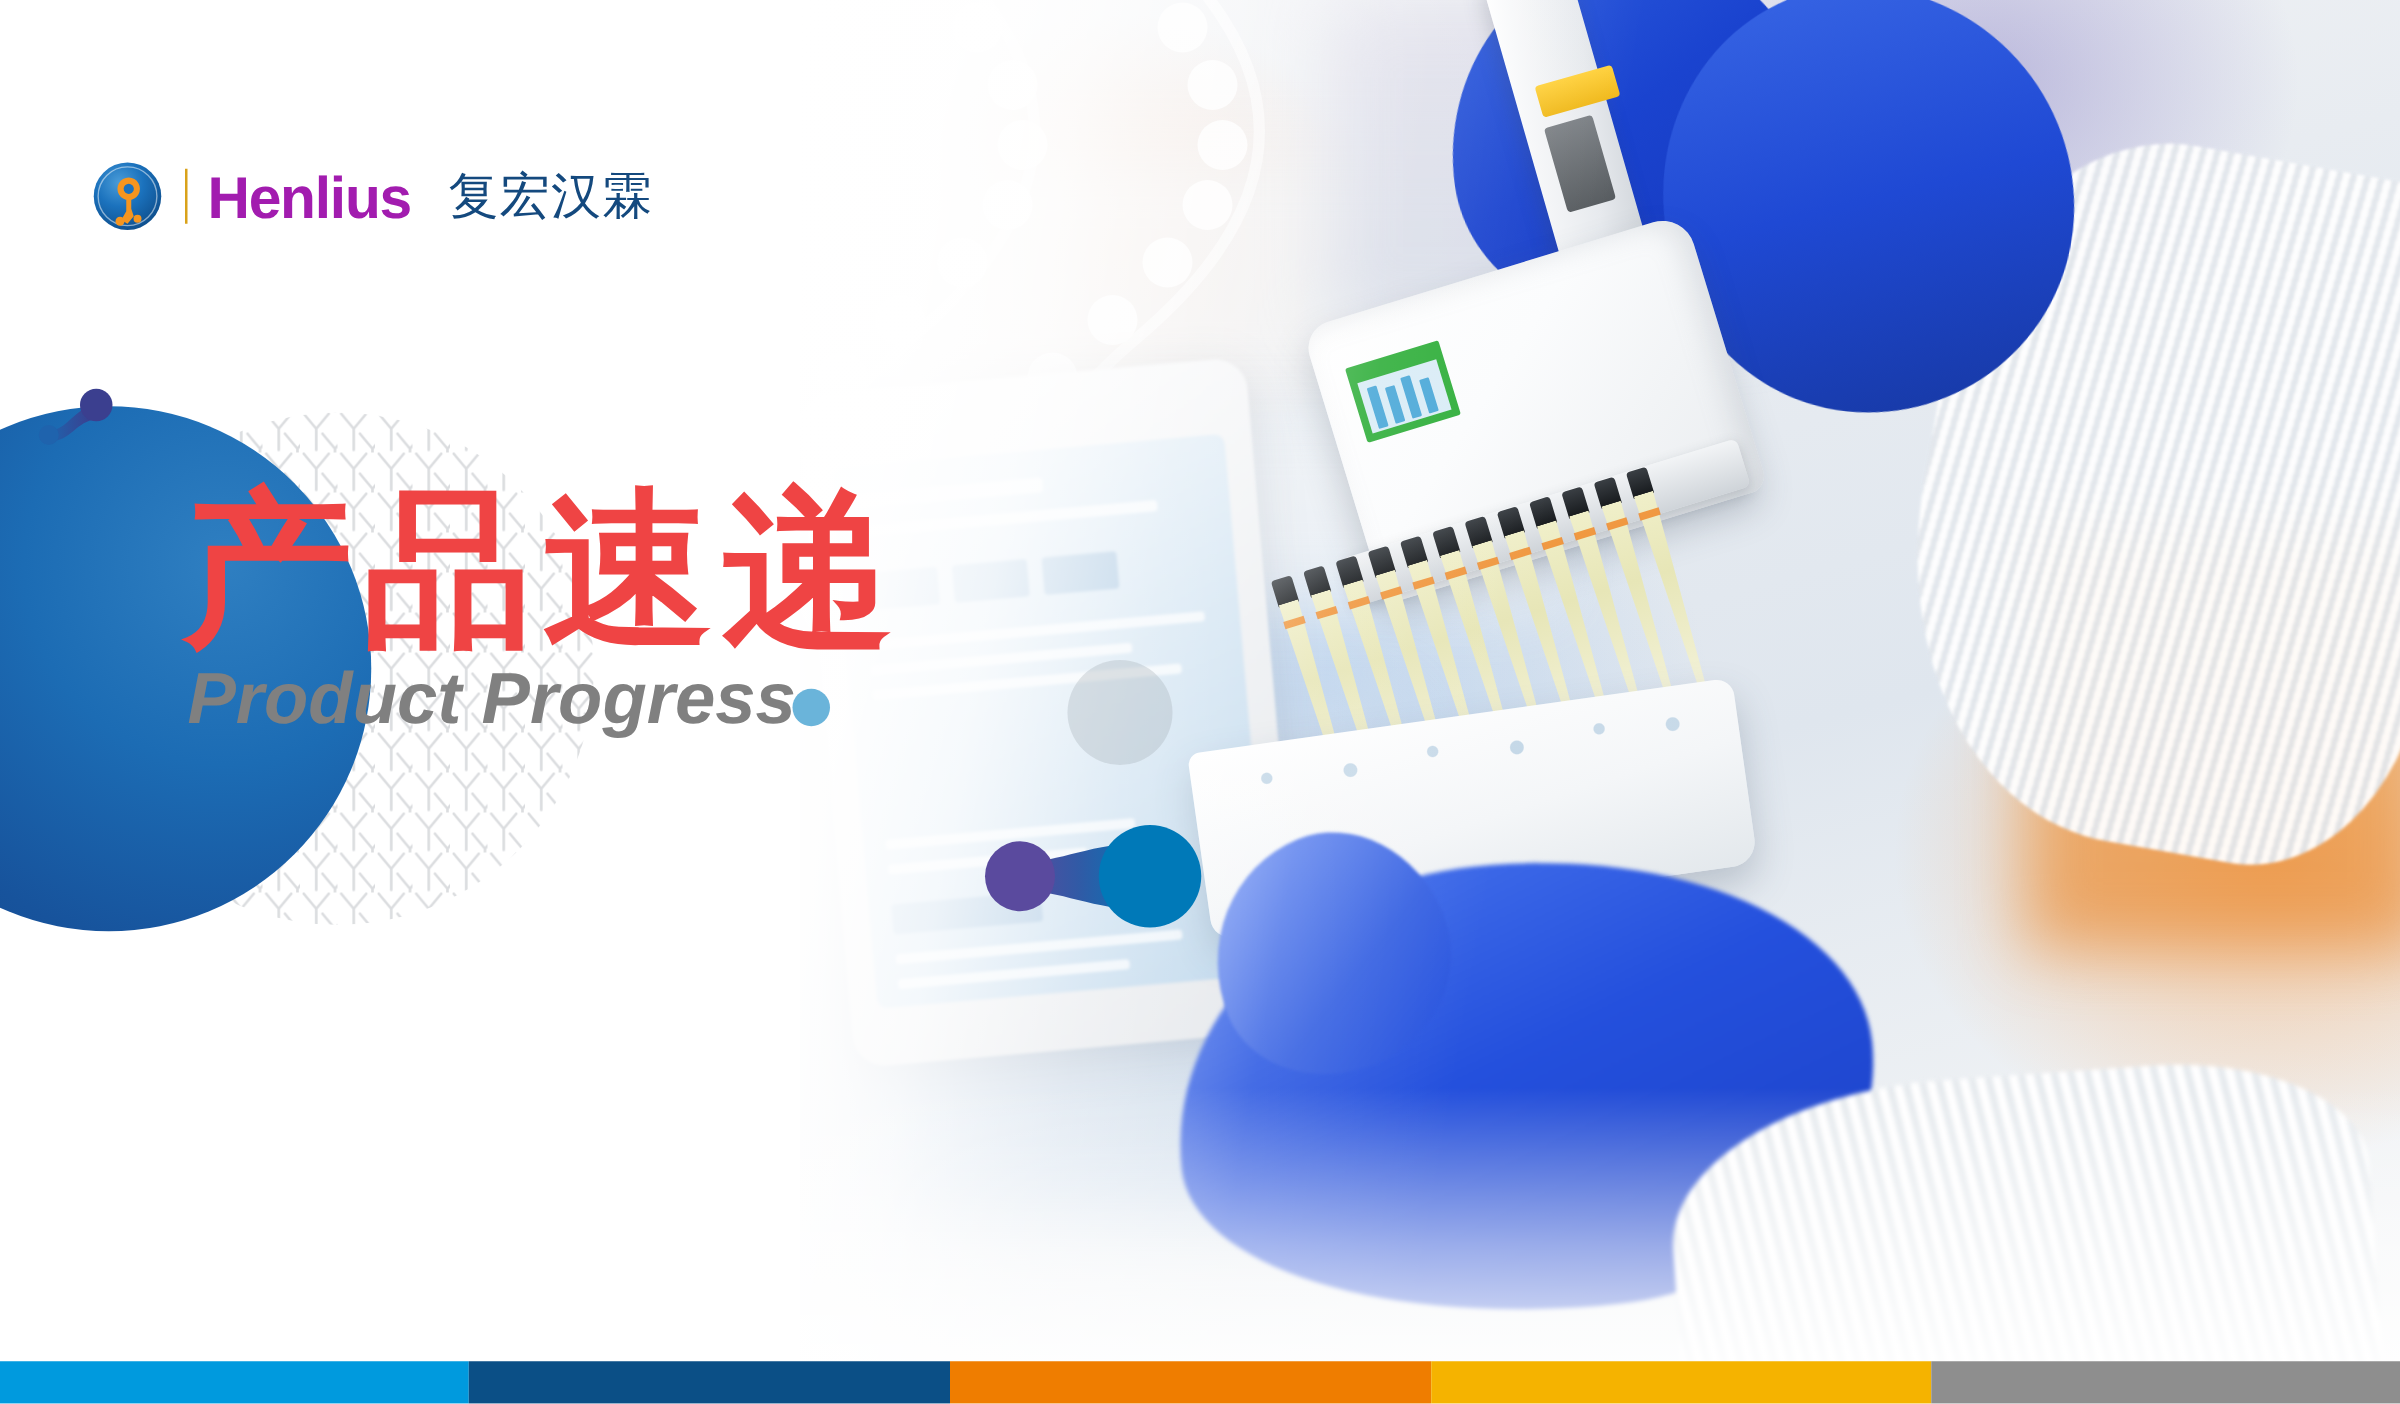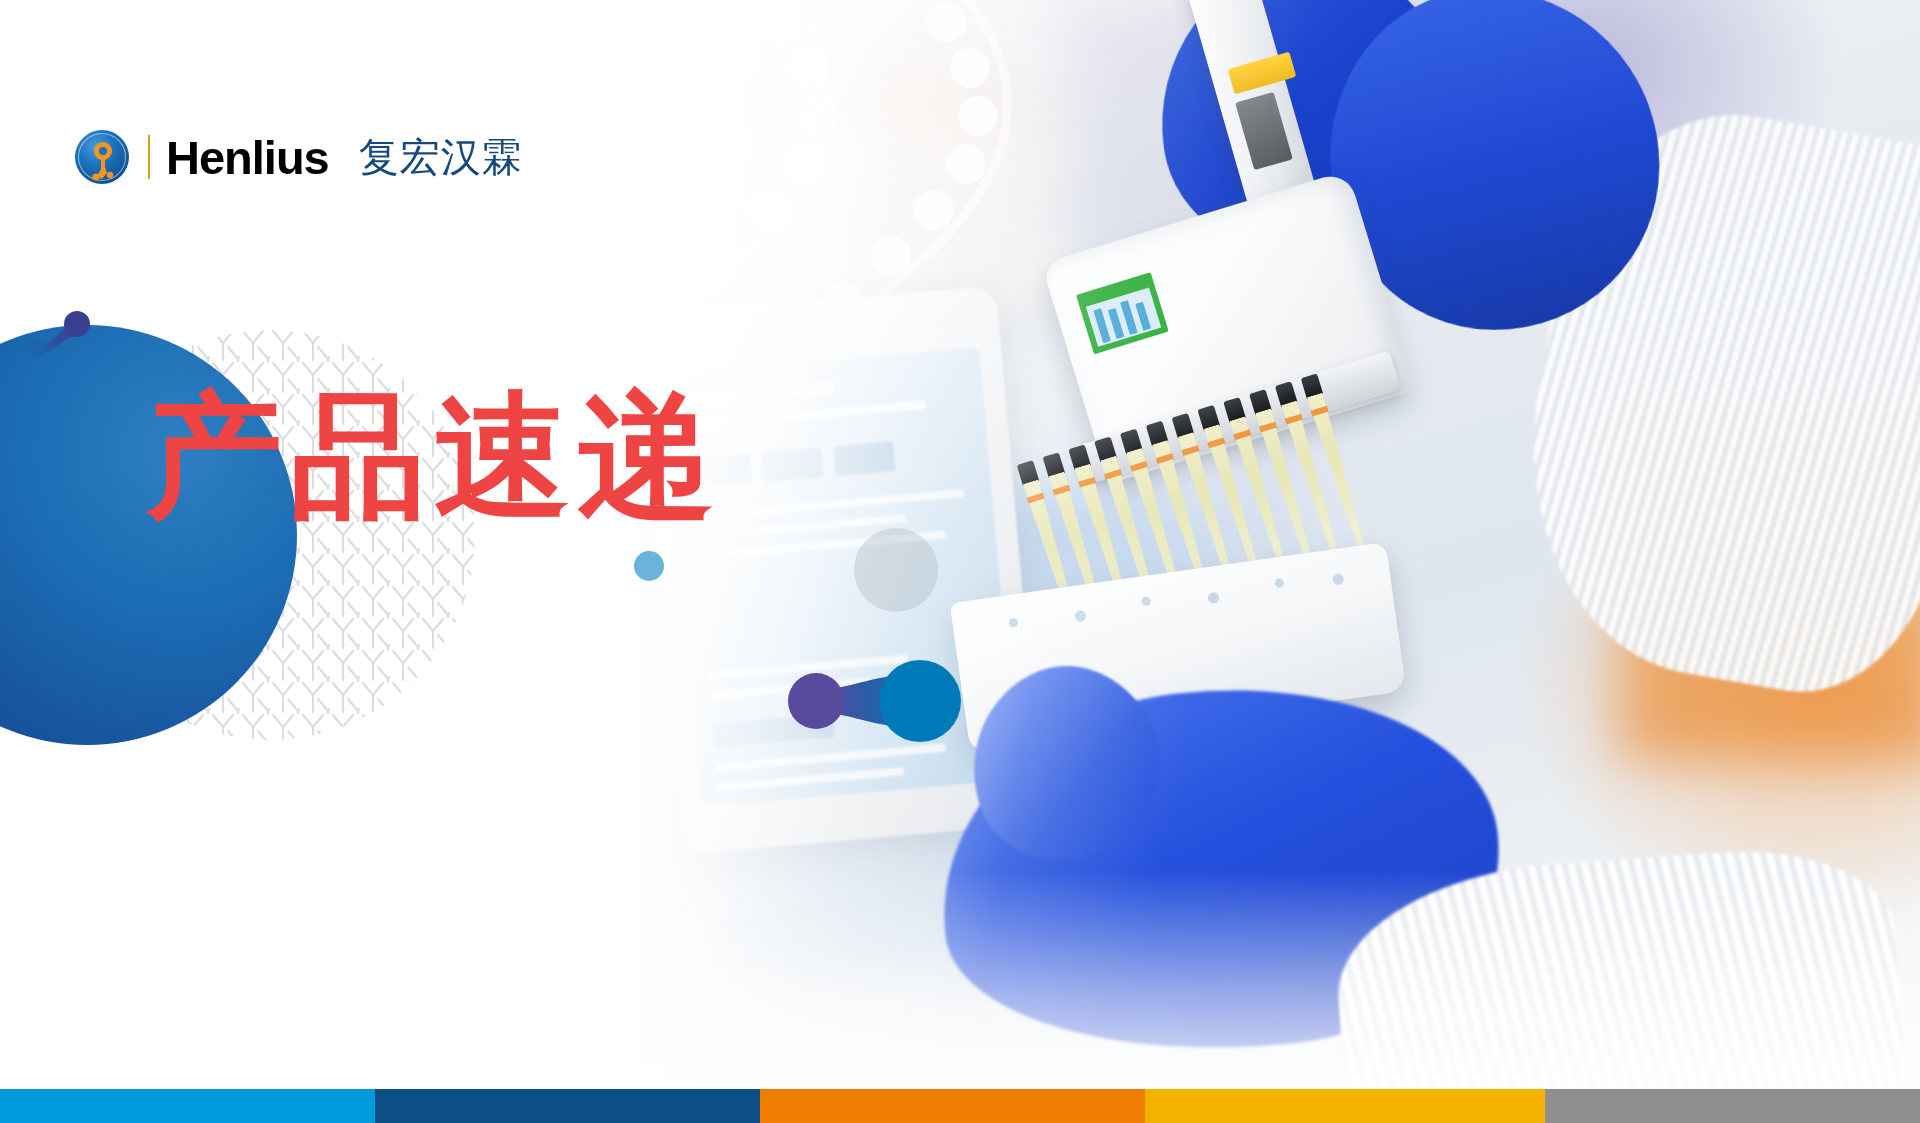--- a/index.html
+++ b/index.html
@@ -643,25 +643,26 @@
       </defs>
       <circle cx="28" cy="28" r="27" fill="url(#lgC)"></circle>
       <circle cx="28" cy="28" r="23.5" fill="none" stroke="#ffffff" stroke-opacity=".5" stroke-width="1.1"></circle>
       <path d="M29,13 a9,9 0 1 1 -0.1,0 Z" fill="#f5951f"></path>
       <circle cx="29" cy="22" r="4.1" fill="#1b72bd"></circle>
       <path d="M27,29 L27,40 L23,47 L28,50 L33,44 L31,38 L31,29 Z" fill="#f5951f"></path>
       <circle cx="22" cy="48" r="3.6" fill="#f5951f"></circle>
       <circle cx="36" cy="46" r="3.2" fill="#f5951f"></circle>
     </svg>
     <div class="logo-divider" style="background: rgb(217, 162, 26);"></div>
-    <div class="logo-en" style="color: #000000;">Henlius</div>
+    <div class="logo-en" style="color: #a21caf;">Henlius</div>
     <div class="logo-cn" style="color: rgb(20, 73, 126);">复宏汉霖</div>
   </div>
 
   <div class="title-cn" style="color: #ef4444;">产品速递</div>
+  <div class="title-en" style="color: rgb(128, 128, 128);">Product Progress</div>
 
   <div class="bottom-bar">
     <div class="bar-seg" style="background: rgb(0, 154, 222); width: 375px; flex: 0 0 375px;"></div>
     <div class="bar-seg" style="background: rgb(11, 79, 134); width: 385px; flex: 0 0 385px;"></div>
     <div class="bar-seg" style="background: rgb(239, 125, 0); width: 385px; flex: 0 0 385px;"></div>
     <div class="bar-seg" style="background: rgb(245, 179, 0); width: 400px; flex: 0 0 400px;"></div>
     <div class="bar-seg" style="background: rgb(142, 142, 142); width: 375px; flex: 0 0 375px;"></div>
   </div>
 
 </div>

